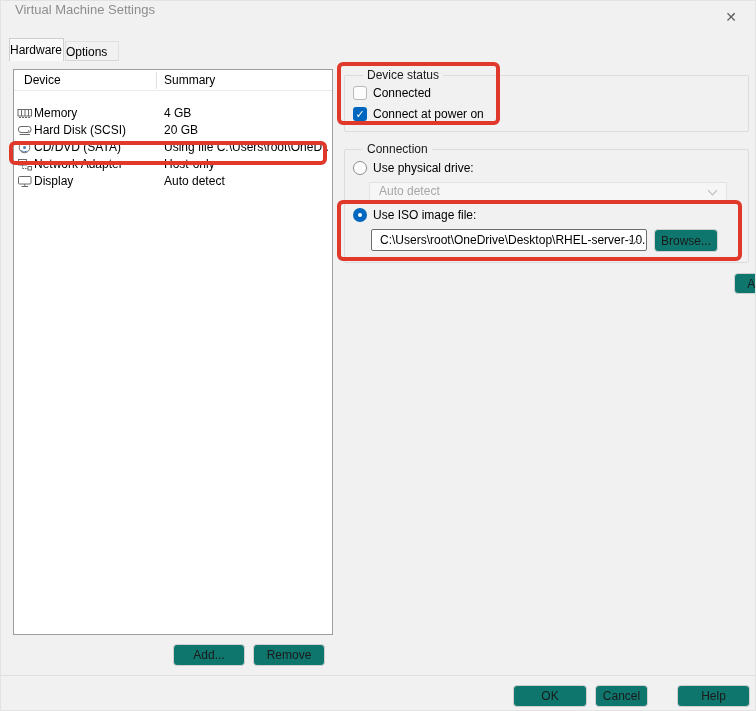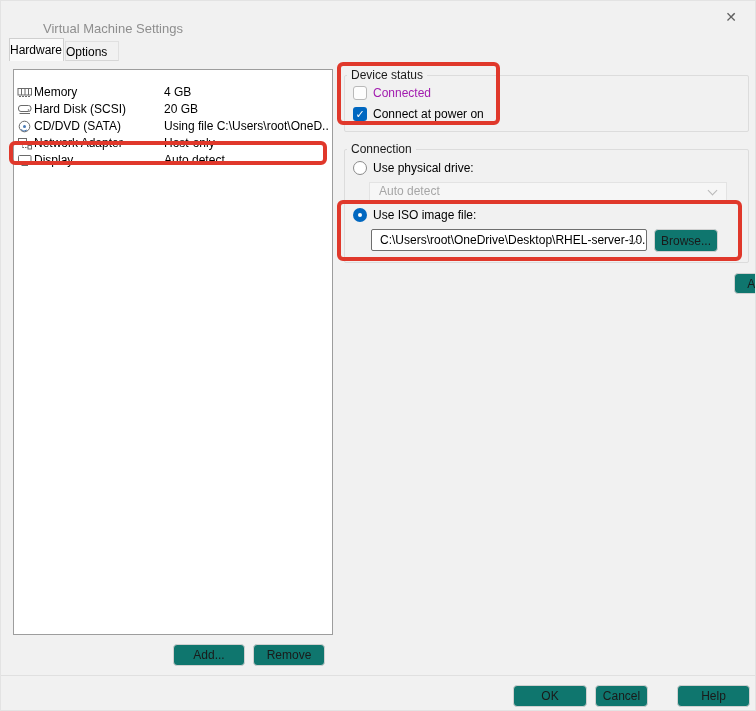--- a/index.html
+++ b/index.html
@@ -2,21 +2,21 @@
 <html><head>
 <meta charset="utf-8">
 <style>
   * { box-sizing: border-box; margin: 0; padding: 0; }
   body { margin: 0; background: #fff; font-family: "Liberation Sans", sans-serif; }
   .dialog {
     position: relative; width: 756px; height: 711px;
     background: #f1f1f1; font-size: 12px; color: #000; overflow: hidden;
     border: 1px solid #e3e3e3;
   }
-  .titlebar-title { position: absolute; left: 14px; top: 20px; color: #8e8e8e; font-size: 13px; margin-left: 28px; }
+  .titlebar-title { position: absolute; left: 14px; top: 1px; color: #8e8e8e; font-size: 13px; }
   .close-btn { position: absolute; right: 13px; top: 6px; width: 22px; height: 20px;
     color: #5f5f5f; font-size: 14px; text-align: center; line-height: 20px; cursor: default; }
 
   .tab { position: absolute; text-align: left; font-size: 12px; }
   .tab-hardware { left: 8px; top: 37px; width: 55px; height: 23px; line-height: 23px;
     background: #fafafa; border: 1px solid #cfcfcf; border-bottom: none; z-index: 2; }
   .tab-options { left: 64px; top: 40px; width: 54px; height: 20px; line-height: 20px;
     background: #f1f1f1; border: 1px solid #e0e0e0; border-bottom: 1px solid #d6d6d6; }
 
   .device-list { position: absolute; left: 12px; top: 68px; width: 320px; height: 566px;
@@ -30,33 +30,33 @@
   .row .icon { position: absolute; left: 3px; top: 2px; width: 16px; height: 13px; }
   .row .dev { position: absolute; left: 20px; top: 0; line-height: 17px; white-space: nowrap; }
   .row .sum { position: absolute; left: 150px; top: 0; line-height: 17px; white-space: nowrap;
     max-width: 165px; overflow: hidden; }
 
   .btn { position: absolute; background: #0f766e; border: 1px solid #d0d0d0; border-radius: 4px;
     font-family: "Liberation Sans", sans-serif; font-size: 12px; color: #1a1a1a;
     text-align: center; cursor: default; }
 
   .group { position: absolute; border: 1px solid #dcdcdc; border-radius: 2px; }
-  .group-label { position: absolute; top: -8px; left: 2px; background: #f1f1f1; padding: 0 4px;
+  .group-label { position: absolute; top: -8px; left: 18px; background: #f1f1f1; padding: 0 4px;
     font-size: 12px; color: #1a1a1a; white-space: nowrap; text-align: center; }
 
   .checkbox { position: absolute; width: 14px; height: 14px; border-radius: 3px; }
   .cb-off { border: 1px solid #b9b9b9; background: #fdfdfd; }
   .cb-on { background: #0067c0; color: #fff; font-size: 11px; line-height: 14px; text-align: center; }
   .radio { position: absolute; width: 14px; height: 14px; border-radius: 50%; }
   .radio-off { border: 1px solid #8a8a8a; background: #fff; }
   .radio-on { background: #0067c0; }
   .radio-on::after { content: ""; position: absolute; left: 5px; top: 5px; width: 4px; height: 4px;
     border-radius: 50%; background: #fff; }
   .ctl-label { position: absolute; line-height: 15px; white-space: nowrap; }
-  .disabled-text { color: #a21caf; }
+  .disabled-text { color: #000000; }
 
   .combo { position: absolute; white-space: nowrap; overflow: hidden; }
   .combo-disabled { background: #f6f6f6; border: 1px solid #e3e3e3; color: #a6a6a6;
     line-height: 17px; padding-left: 9px; }
   .combo-enabled { background: #ffffff; border: 1px solid #6e6e6e; border-radius: 2px;
     color: #000; line-height: 20px; padding-left: 8px; }
   .chev { position: absolute; width: 7px; height: 7px; border-right: 1.4px solid #8b8b8b;
     border-bottom: 1.4px solid #8b8b8b; transform: rotate(45deg); }
   .chev-light { border-color: #b9b9b9; }
 
@@ -71,20 +71,25 @@
 
 <div class="dialog">
 
   <div class="titlebar-title">Virtual Machine Settings</div>
   <div class="close-btn">✕</div>
 
   <div class="tab tab-hardware">Hardware</div>
   <div class="tab tab-options">Options</div>
 
   <div class="device-list">
+    <div class="list-header">
+      <span class="col-device">Device</span>
+      <span class="header-sep"></span>
+      <span class="col-summary">Summary</span>
+    </div>
     <div class="rows">
 
       <div class="row">
         <span class="icon">
           <svg width="16" height="13" viewBox="0 0 16 13">
               <rect x="1" y="2.5" width="13.5" height="6.5" fill="none" stroke="#6a6a6a"></rect>
               <line x1="4.5" y1="2.5" x2="4.5" y2="9" stroke="#6a6a6a"></line>
               <line x1="8" y1="2.5" x2="8" y2="9" stroke="#6a6a6a"></line>
               <line x1="11.5" y1="2.5" x2="11.5" y2="9" stroke="#6a6a6a"></line>
               <line x1="2" y1="10.5" x2="14" y2="10.5" stroke="#6a6a6a" stroke-dasharray="2 1"></line>

